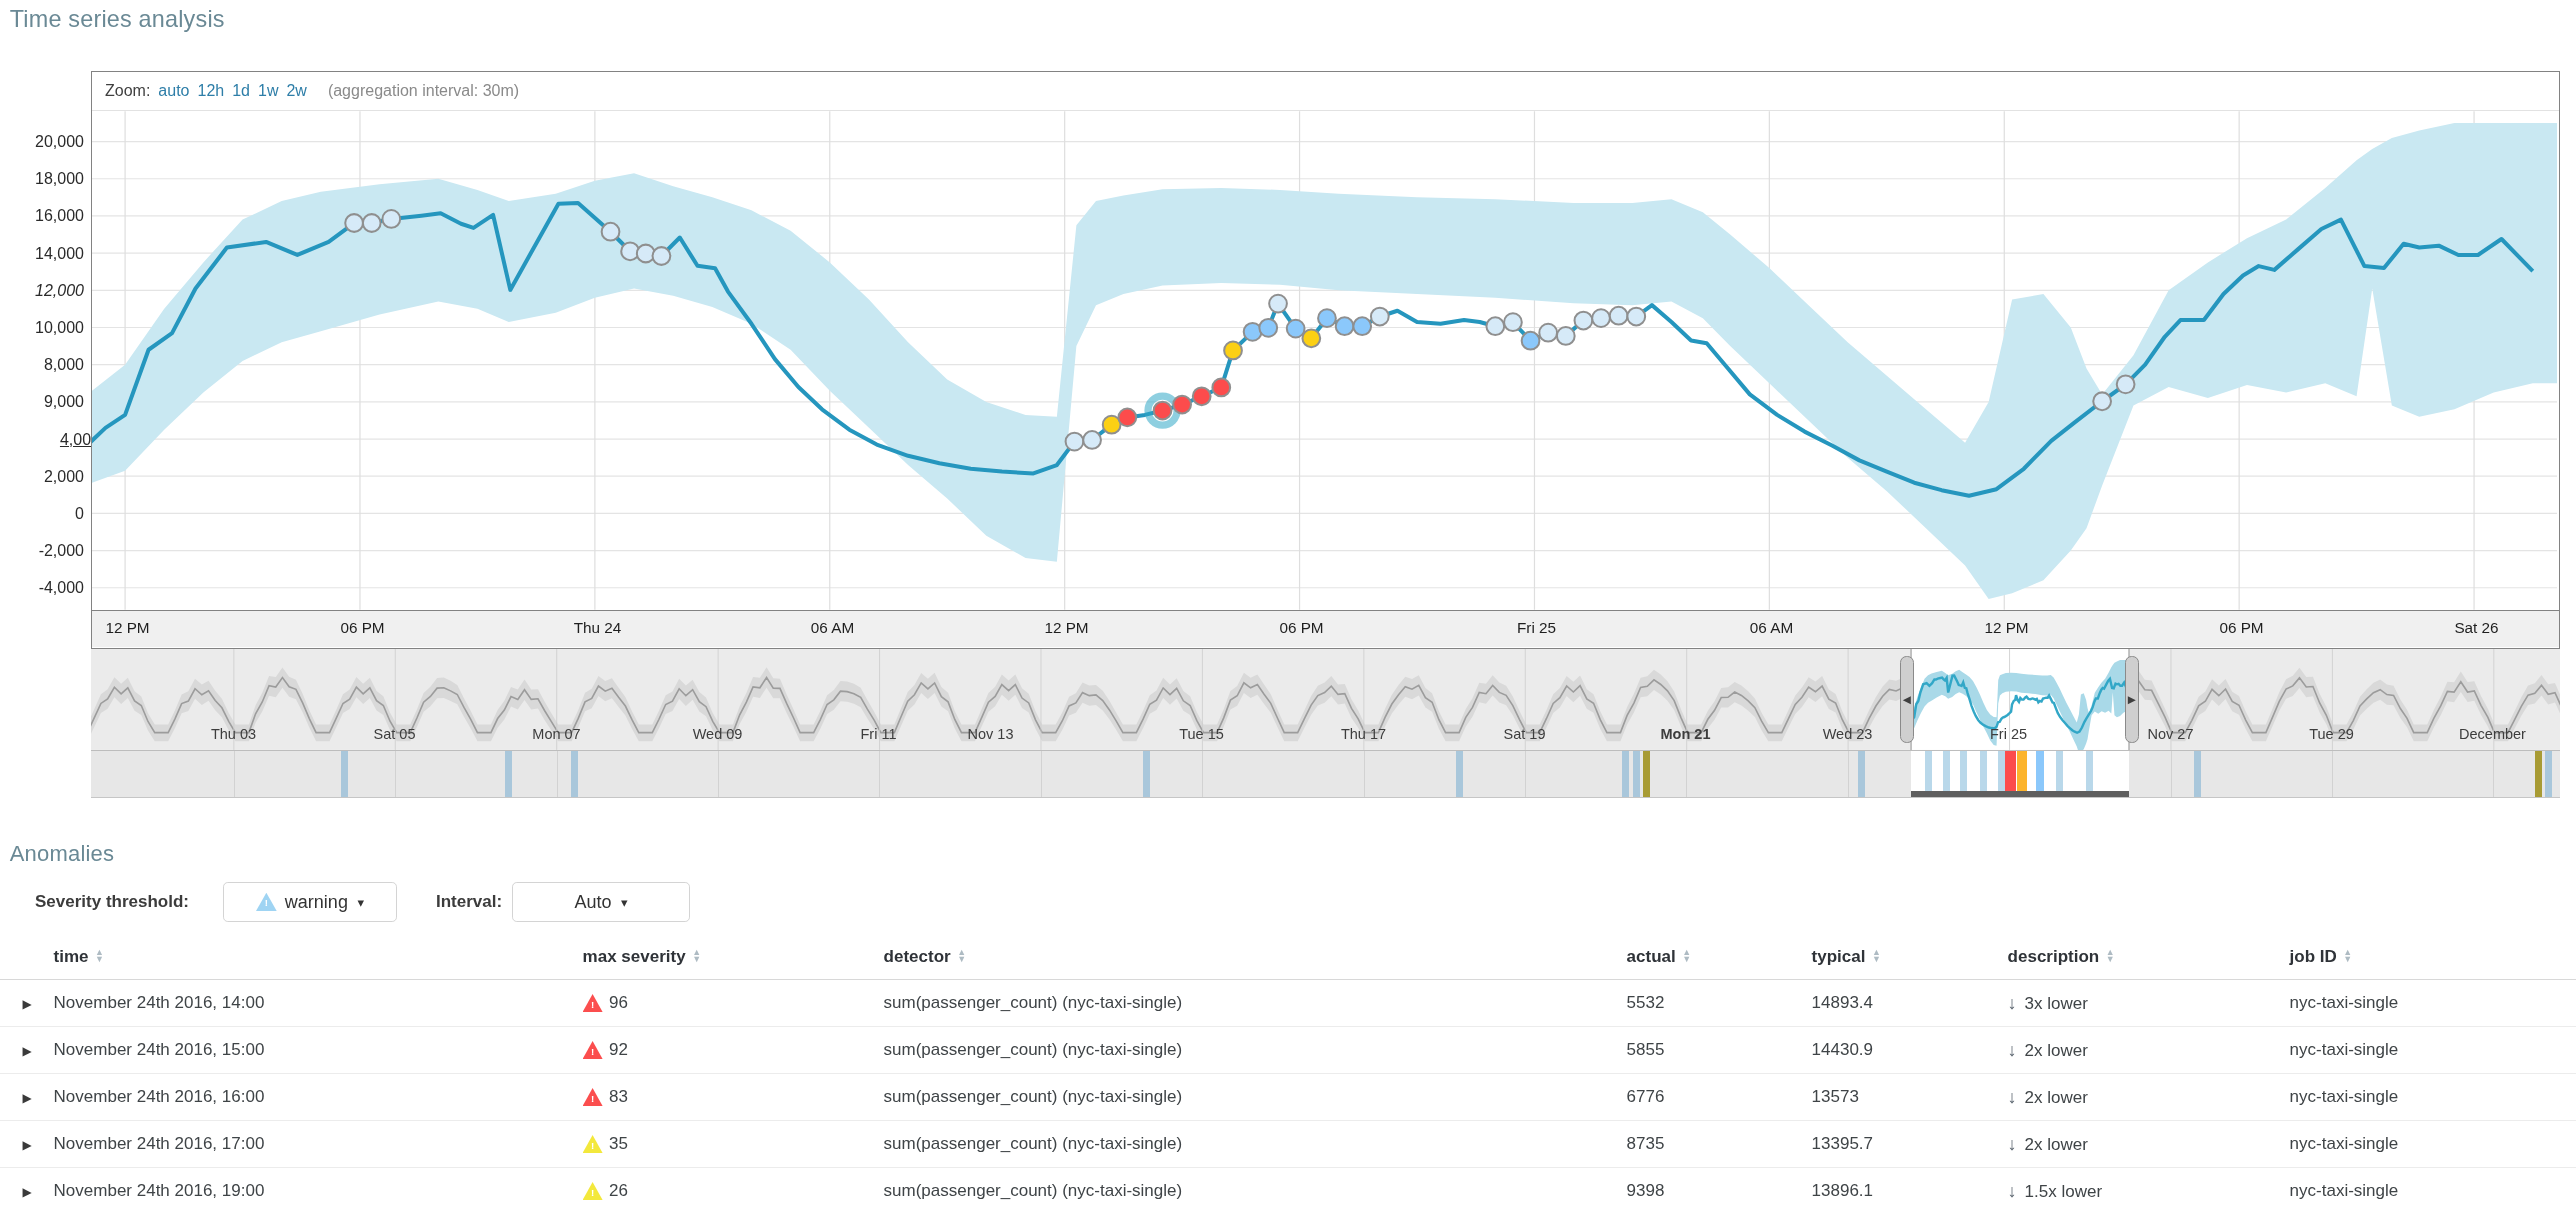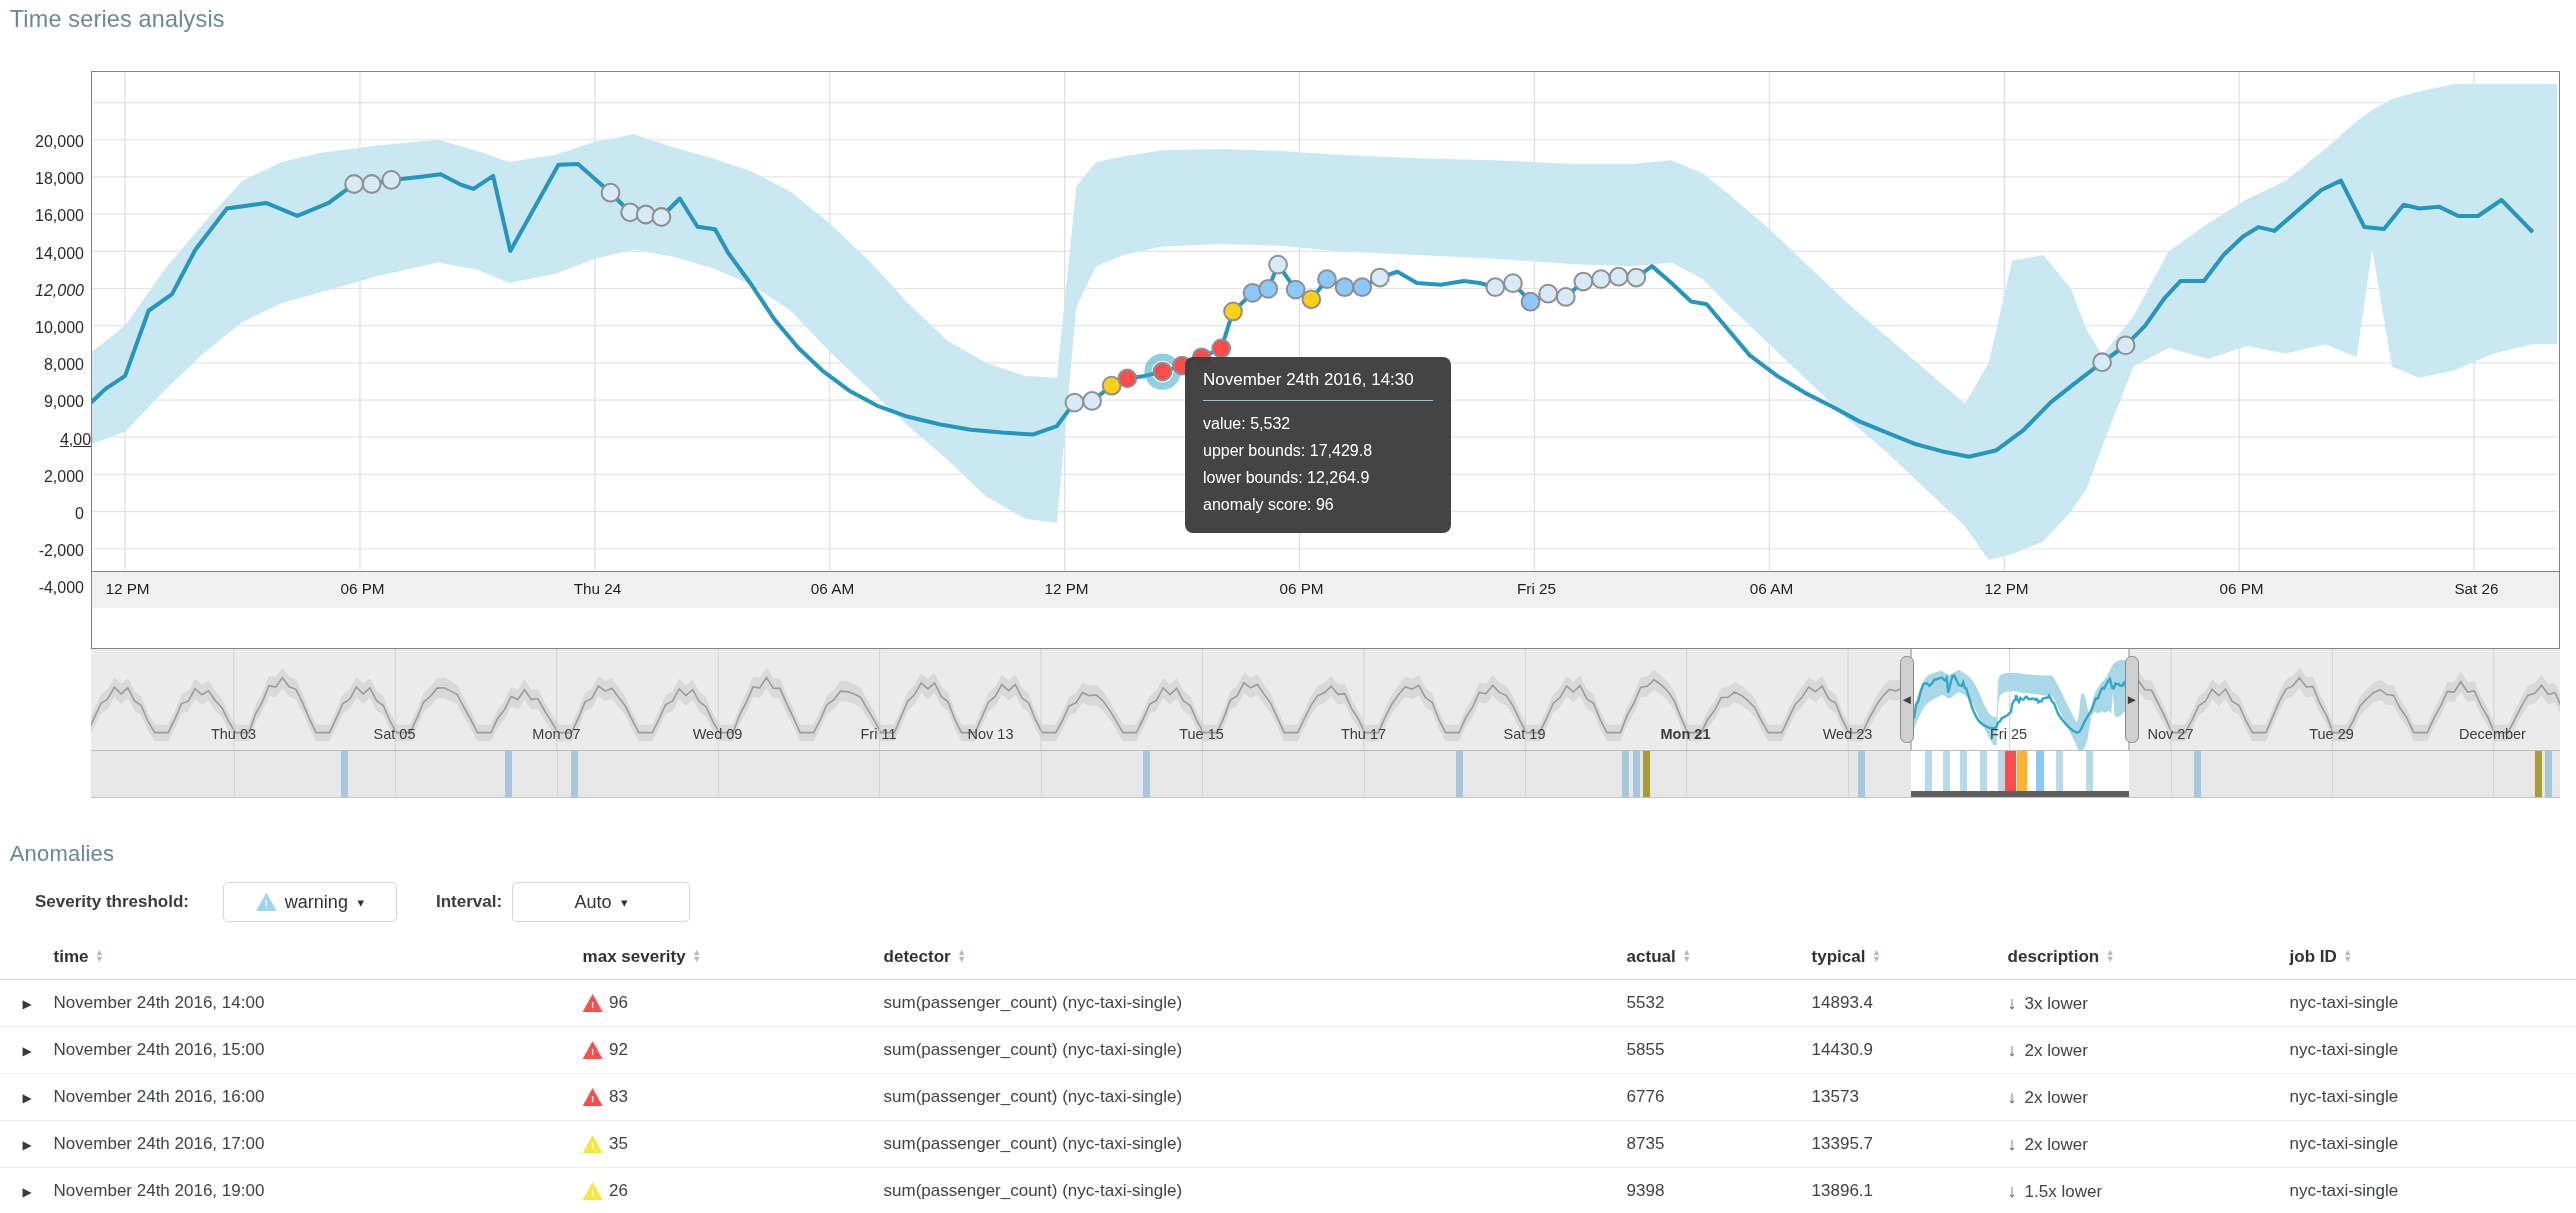--- a/index.html
+++ b/index.html
@@ -85,20 +85,25 @@
       <div class="y-label" style="left: 0px; top: 355px;">8,000</div>
       <div class="y-label" style="left: 0px; top: 392px;">9,000</div>
       <div class="y-label" style="left: 16px; top: 430px; text-decoration: underline;">4,000</div>
       <div class="y-label" style="left: 0px; top: 467px;">2,000</div>
       <div class="y-label" style="left: 0px; top: 504px;">0</div>
       <div class="y-label" style="left: 0px; top: 541px;">-2,000</div>
       <div class="y-label" style="left: 0px; top: 578px;">-4,000</div>
     </div>
 
   <div id="focus-frame">
+    <div id="zoom-row">
+      <span>Zoom:</span>
+      <span id="zoom-links"><span class="zoom-link">auto</span><span class="zoom-link">12h</span><span class="zoom-link">1d</span><span class="zoom-link">1w</span><span class="zoom-link">2w</span></span>
+      <span class="agg-note">(aggregation interval: 30m)</span>
+    </div>
     <svg id="focus-svg" width="2465" height="499" viewBox="0 0 3055 618">
         <line x1="0" y1="37.67050691244236" x2="3055" y2="37.67050691244236" stroke="#e4e4e4" stroke-width="1.5"></line>
         <line x1="0" y1="83.75345622119812" x2="3055" y2="83.75345622119812" stroke="#e4e4e4" stroke-width="1.5"></line>
         <line x1="0" y1="129.83640552995388" x2="3055" y2="129.83640552995388" stroke="#e4e4e4" stroke-width="1.5"></line>
         <line x1="0" y1="175.9193548387097" x2="3055" y2="175.9193548387097" stroke="#e4e4e4" stroke-width="1.5"></line>
         <line x1="0" y1="222.00230414746545" x2="3055" y2="222.00230414746545" stroke="#e4e4e4" stroke-width="1.5"></line>
         <line x1="0" y1="268.08525345622115" x2="3055" y2="268.08525345622115" stroke="#e4e4e4" stroke-width="1.5"></line>
         <line x1="0" y1="314.16820276497697" x2="3055" y2="314.16820276497697" stroke="#e4e4e4" stroke-width="1.5"></line>
         <line x1="0" y1="360.2511520737327" x2="3055" y2="360.2511520737327" stroke="#e4e4e4" stroke-width="1.5"></line>
         <line x1="0" y1="406.3341013824885" x2="3055" y2="406.3341013824885" stroke="#e4e4e4" stroke-width="1.5"></line>
@@ -264,30 +269,20 @@
         <div style="position: absolute; height: 6.5px; bottom: 0px; background: rgb(95, 95, 95); left: 1820px; width: 218px;"></div>
       </div>
     <div class="brush-handle" id="handle-left" style="left: 1809px;">
         <span>◀</span>
       </div>
     <div class="brush-handle" id="handle-right" style="left: 2034px;">
         <span>▶</span>
       </div>
   </div>
 
-  <div id="tooltip">
-    <div class="tt-title">November 24th 2016, 14:30</div>
-    <div class="tt-divider"></div>
-    <div id="tt-lines">
-        <div class="tt-line">value: 5,532</div>
-        <div class="tt-line">upper bounds: 17,429.8</div>
-        <div class="tt-line">lower bounds: 12,264.9</div>
-        <div class="tt-line">anomaly score: 96</div>
-      </div>
-  </div>
 
   <div id="anomalies-title" class="section-title">Anomalies</div>
 
   <div id="controls">
     <span class="ctl-label" style="left:35px">Severity threshold:</span>
     <div class="dropdown" id="severity-dropdown" style="left:223px; width:174px">
       <span class="tri">
           <span class="tri-shape" id="dd-tri" style="background: rgb(159, 212, 243);"></span>
           <span class="tri-ex">!</span>
         </span>

